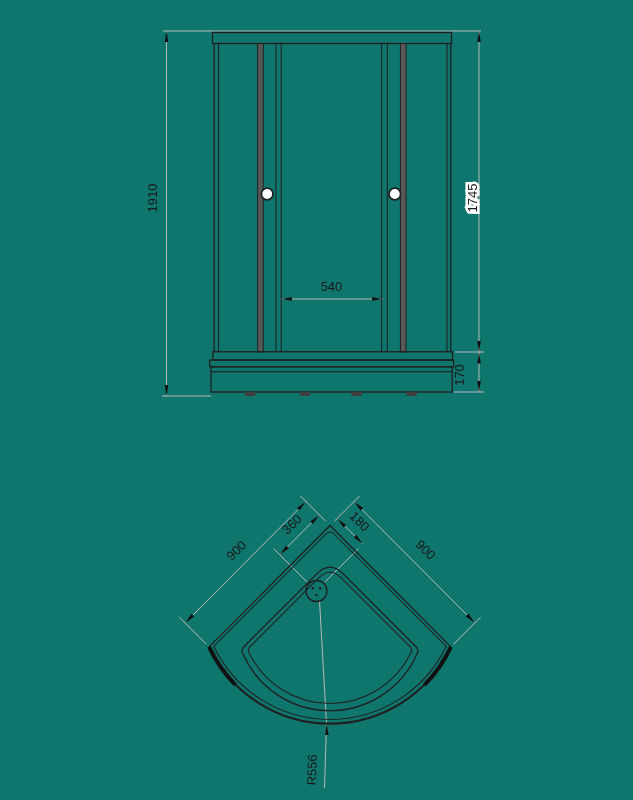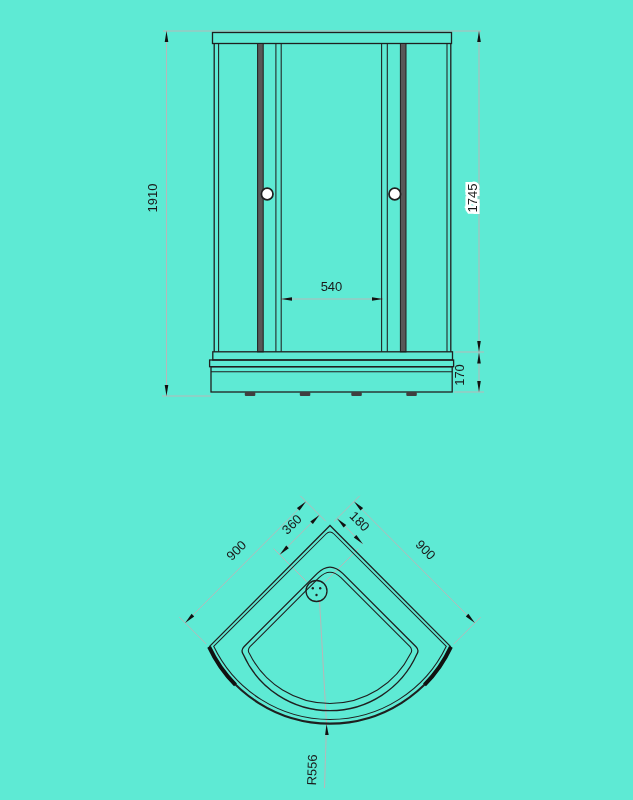--- a/index.html
+++ b/index.html
@@ -1,16 +1,16 @@
 <!DOCTYPE html>
 <html><head>
 <meta charset="utf-8">
 <style>
   html,body{margin:0;padding:0;background:#ffffff;}
-  #canvas{width:633px;height:800px;position:relative;background:#5eead4;overflow:hidden;
+  #canvas{width:633px;height:800px;position:relative;background:#0f766e;overflow:hidden;
           font-family:"Liberation Sans", sans-serif;}
   svg{display:block;}
   .obj{stroke:#1f1f1f;fill:none;stroke-width:1.3;}
   .obj-thick{stroke:#1f1f1f;fill:none;stroke-width:2.2;}
   .obj-xthick{stroke:#111;fill:none;stroke-width:4;}
   .obj-thin{stroke:#1f1f1f;fill:none;stroke-width:1.05;}
   .dim{stroke:#b8b8b8;fill:none;stroke-width:1;}
   .arr{fill:#111;stroke:none;}
   .dimtext{font:13px "Liberation Sans", sans-serif;fill:#1a1a1a;}
   .halo{paint-order:stroke;stroke:#ffffff;stroke-width:5;}

